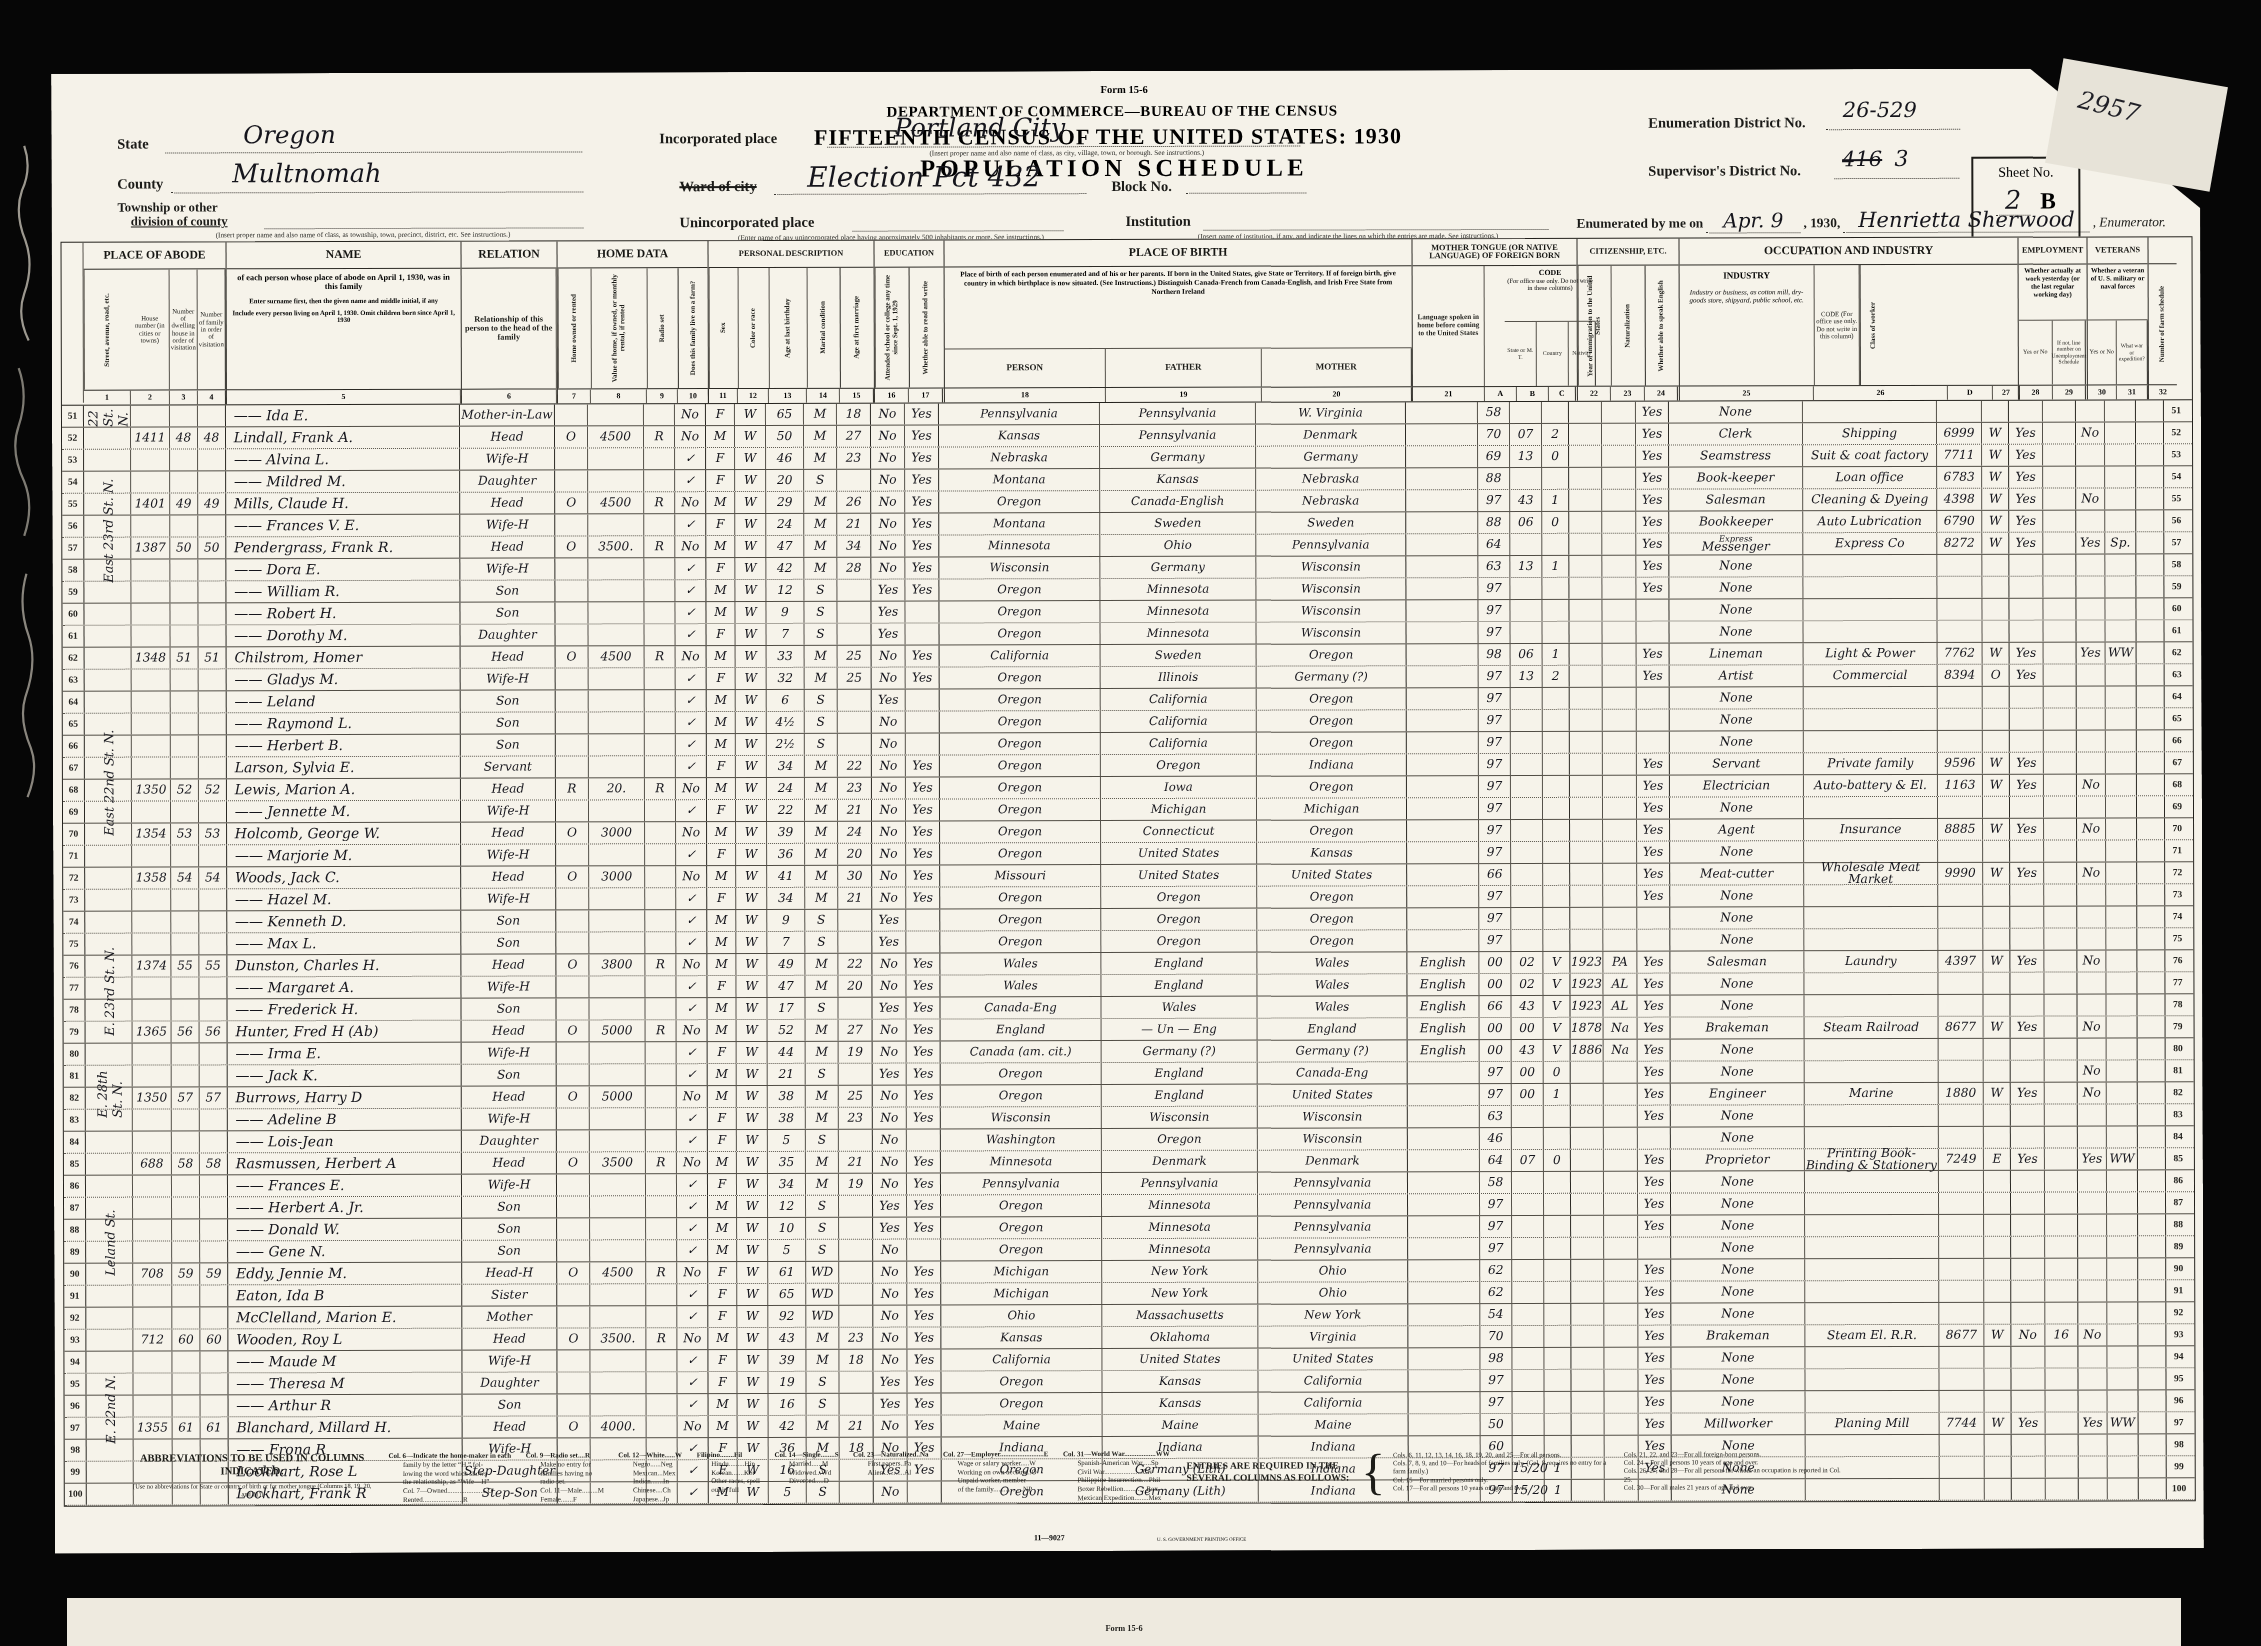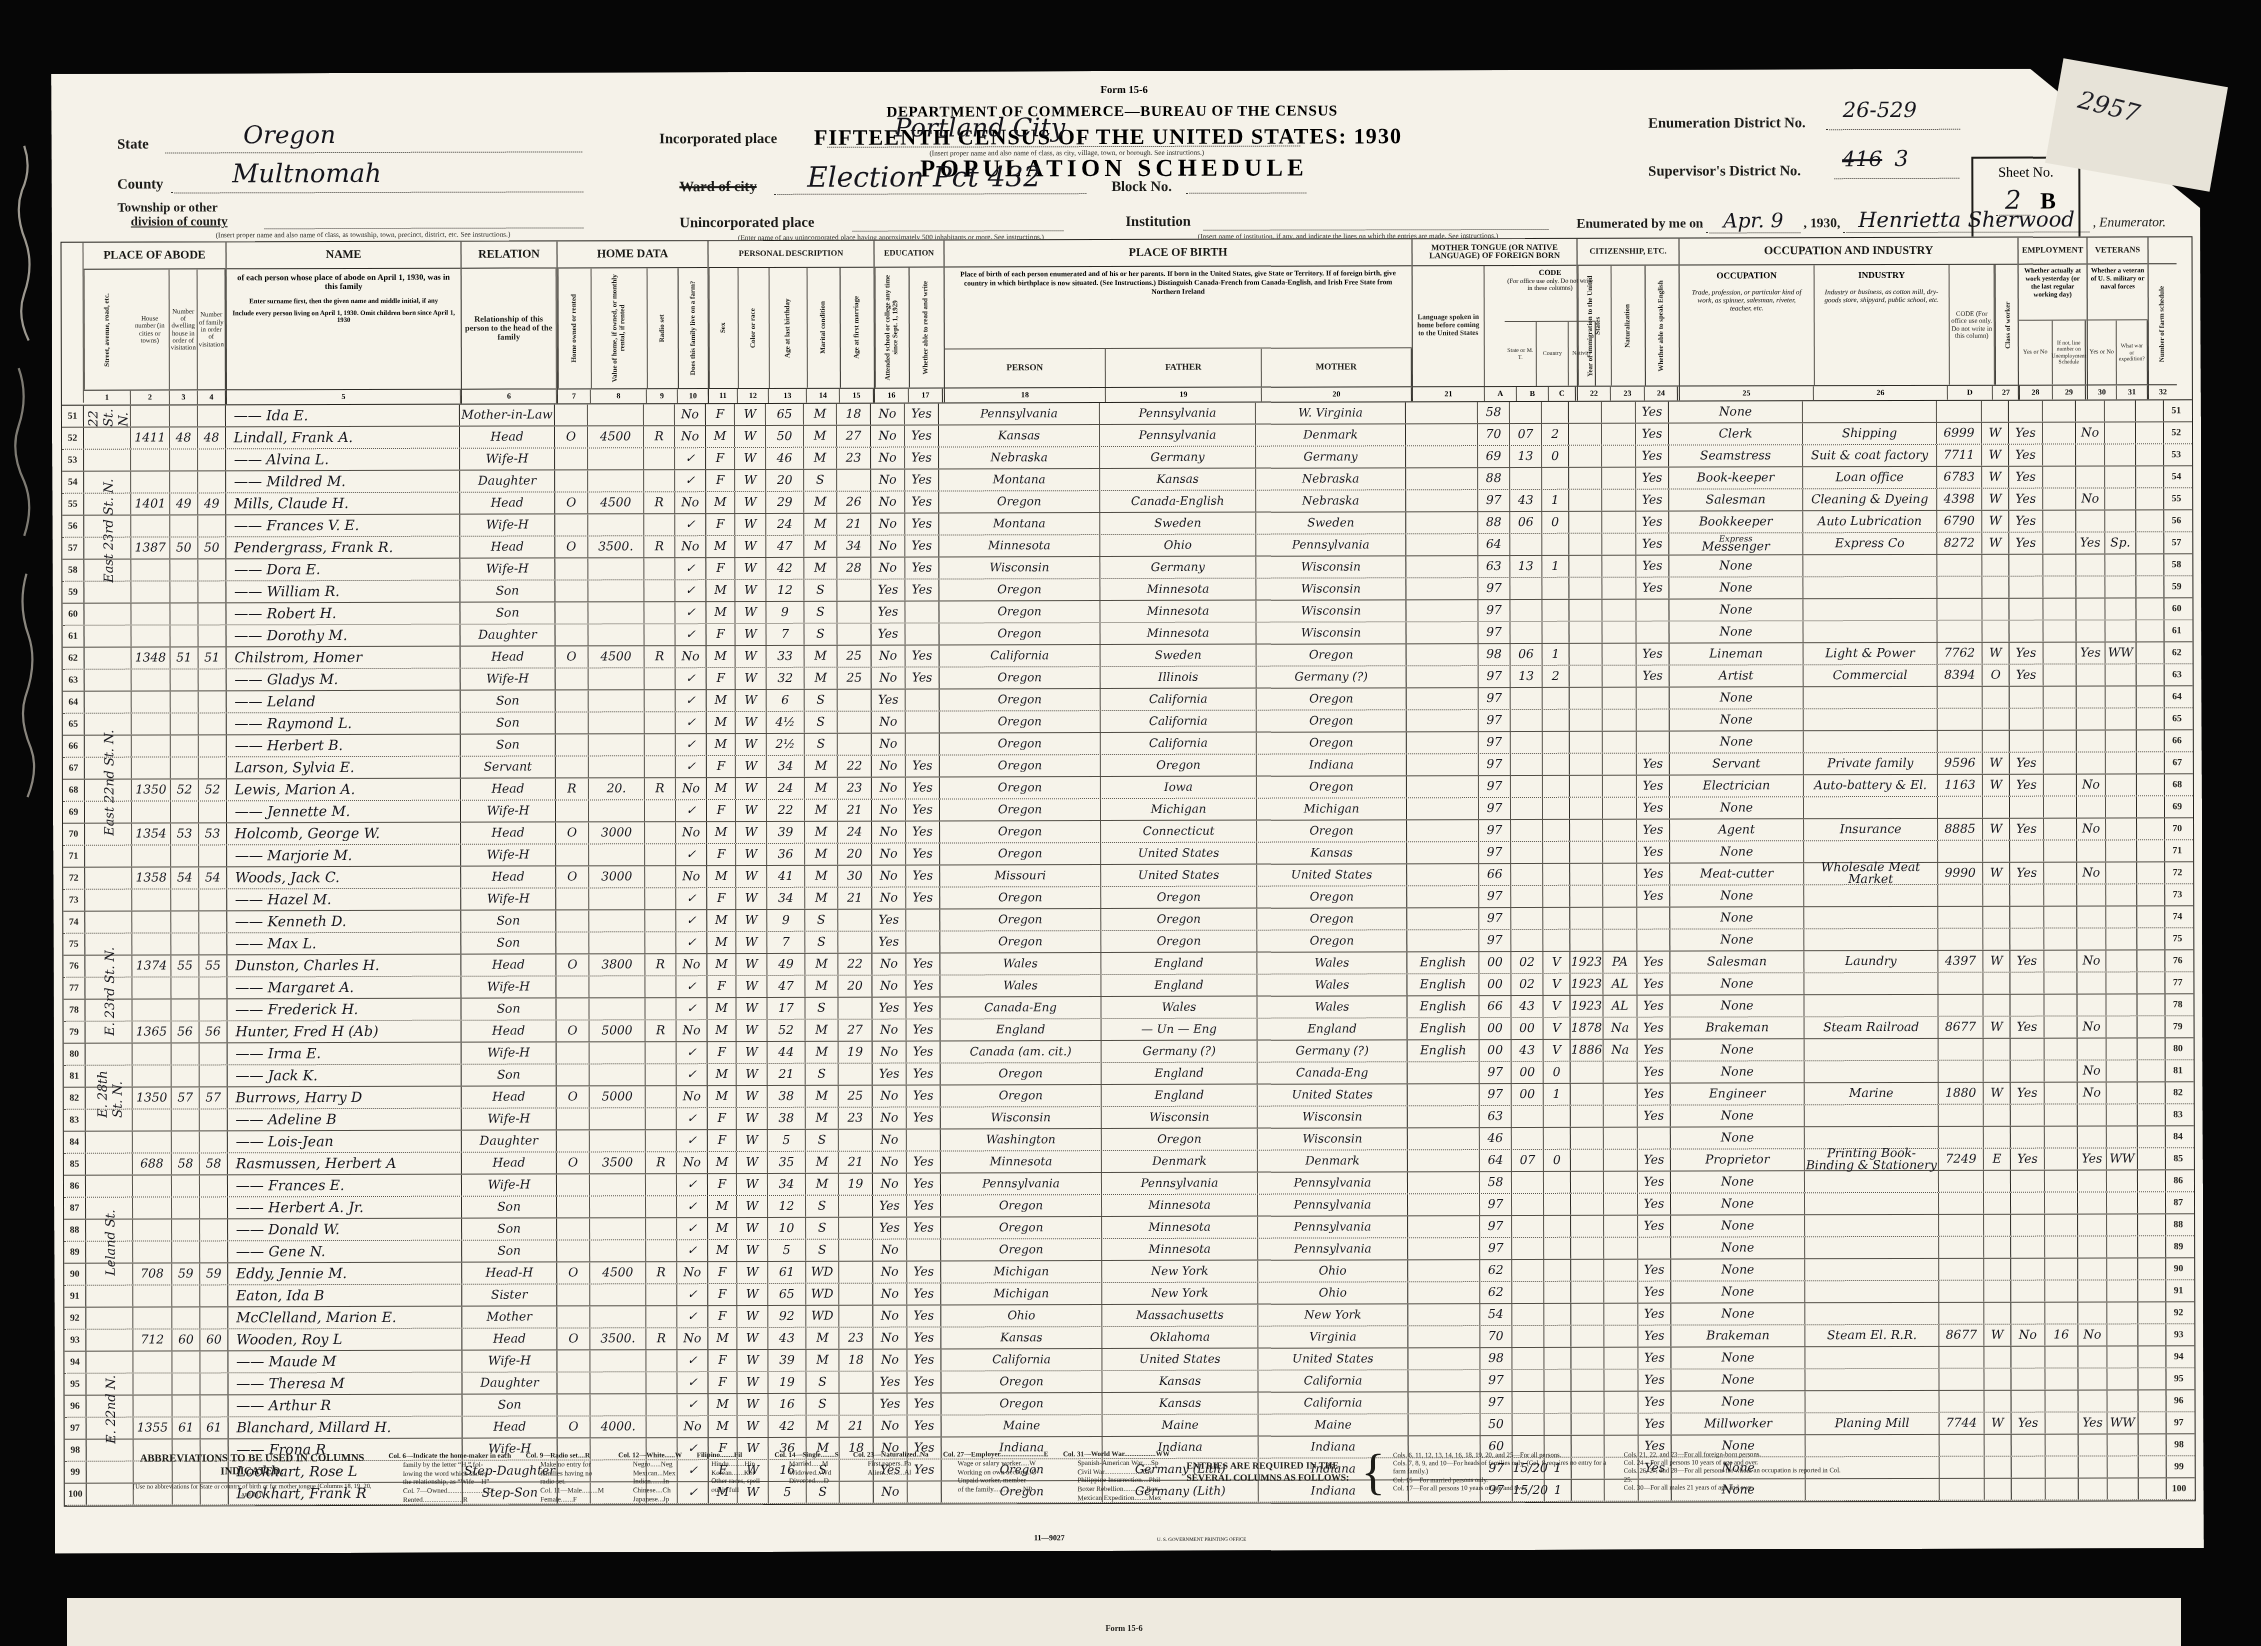--- a/index.html
+++ b/index.html
@@ -316,24 +316,20 @@
         <div class="gnums">
           <div class="ncell w-c22">22</div>
             <div class="ncell w-c23">23</div>
           <div class="ncell w-c24">24</div>
         </div>
       </div>
 
       <div class="hg" style="width:338px">
         <div class="gbar">OCCUPATION AND INDUSTRY</div>
         <div class="gbody">
-          <div class="occstack w-c25">
-            <div class="t">OCCUPATION</div>
-            <div class="d">Trade, profession, or particular kind of work, as spinner, salesman, riveter, teacher, etc.</div>
-          </div>
           <div class="occstack w-c26">
             <div class="t">INDUSTRY</div>
             <div class="d">Industry or business, as cotton mill, dry-goods store, shipyard, public school, etc.</div>
           </div>
           <div class="hcell w-cD" style="font-size:6.7px">CODE (For office use only.  Do not write in this column)</div>
           <div class="hcell vt w-c27">Class of worker</div>
         </div>
         <div class="gnums">
           <div class="ncell w-c25">25</div>
             <div class="ncell w-c26">26</div>

